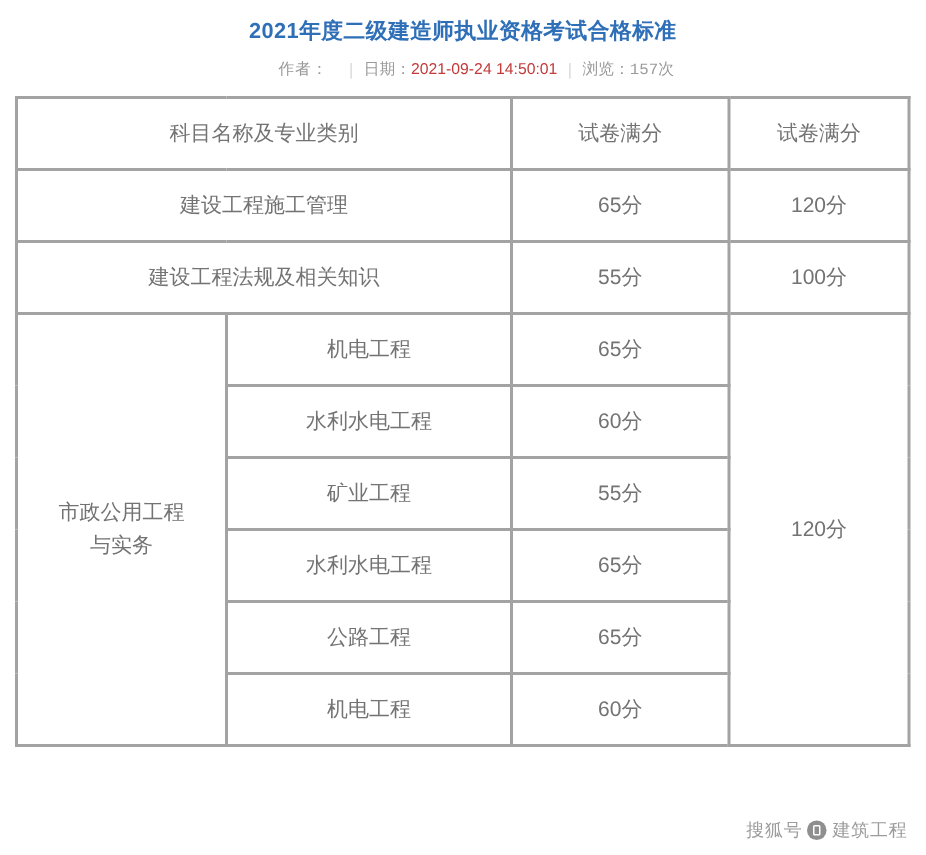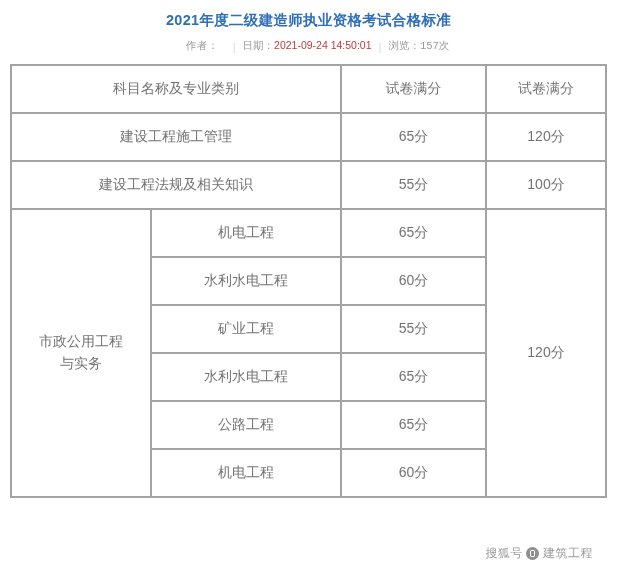--- a/index.html
+++ b/index.html
@@ -84,21 +84,21 @@
   td.catg {
     font-size: 14px;
     line-height: 1.55;
   }
   .w1 { width: 140px; }
   .w2 { width: 190px; }
   .w3 { width: 145px; }
   .w4 { width: 120px; }
   .watermark {
     position: absolute;
-    right: 24px;
+    right: 12px;
     bottom: 8px;
     display: flex;
     align-items: center;
     font-size: 12px;
     color: #9b9b9b;
     letter-spacing: 0.5px;
   }
   .watermark .logo {
     display: inline-block;
     width: 13px;

